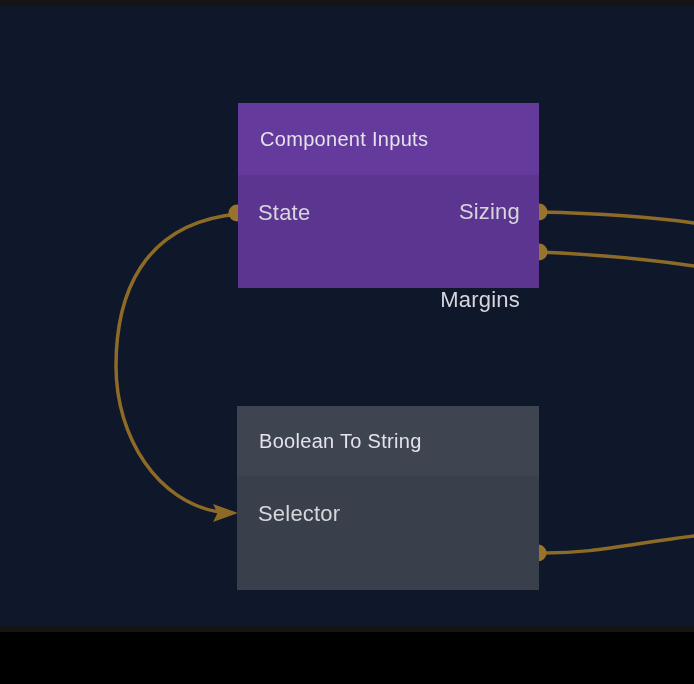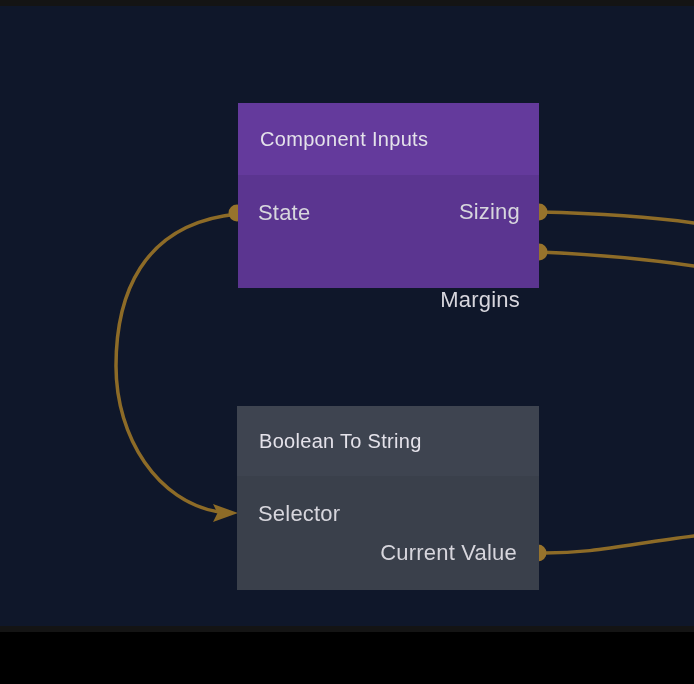--- a/index.html
+++ b/index.html
@@ -96,16 +96,15 @@
     <span class="port-label" style="right:19px; top:98px;text-align:right;">Sizing</span>
     <span class="port-label" style="right:19px; top:142px;margin-top:44px;">Margins</span>
   </div>
 
   <div class="node" style="left:237px; top:406px; width:302px; height:184px;text-align:center;">
     <div class="node-header" style="height: 70px; background: rgb(62, 68, 80);">
       <span class="node-title">Boolean To String</span>
     </div>
     <div class="node-body" style="height: 114px; background: rgb(58, 64, 75);"></div>
     <span class="port-label" style="left:21px; top:97px;">Selector</span>
-    <span class="port-label" style="right:22px; top:136px;">Current Value</span>
   </div>
 
 </div>
 
 </body></html>

